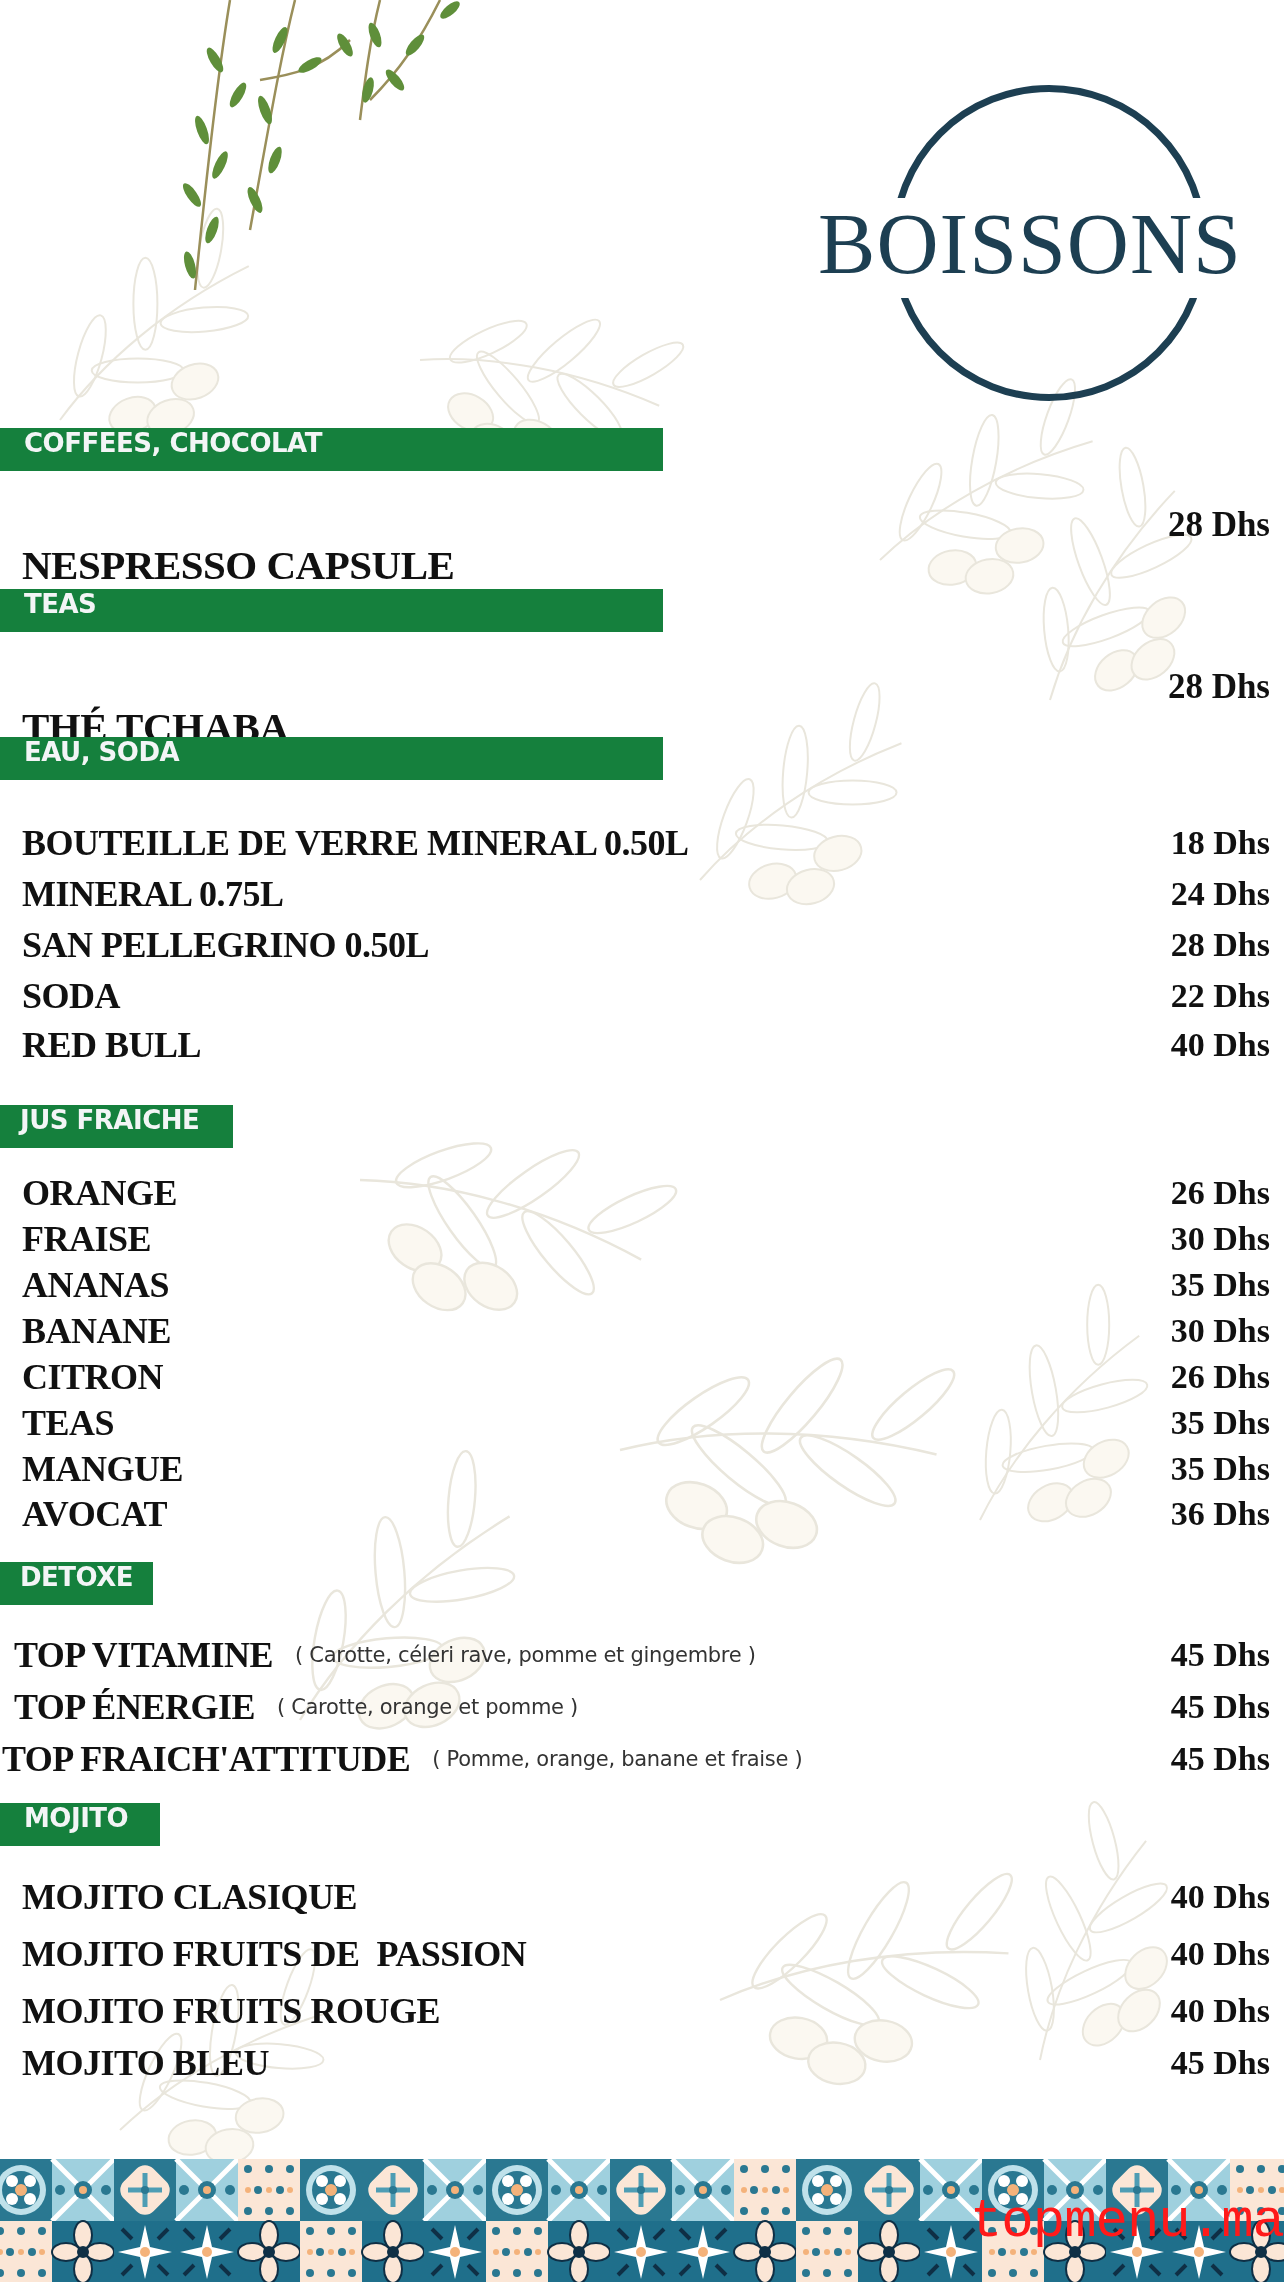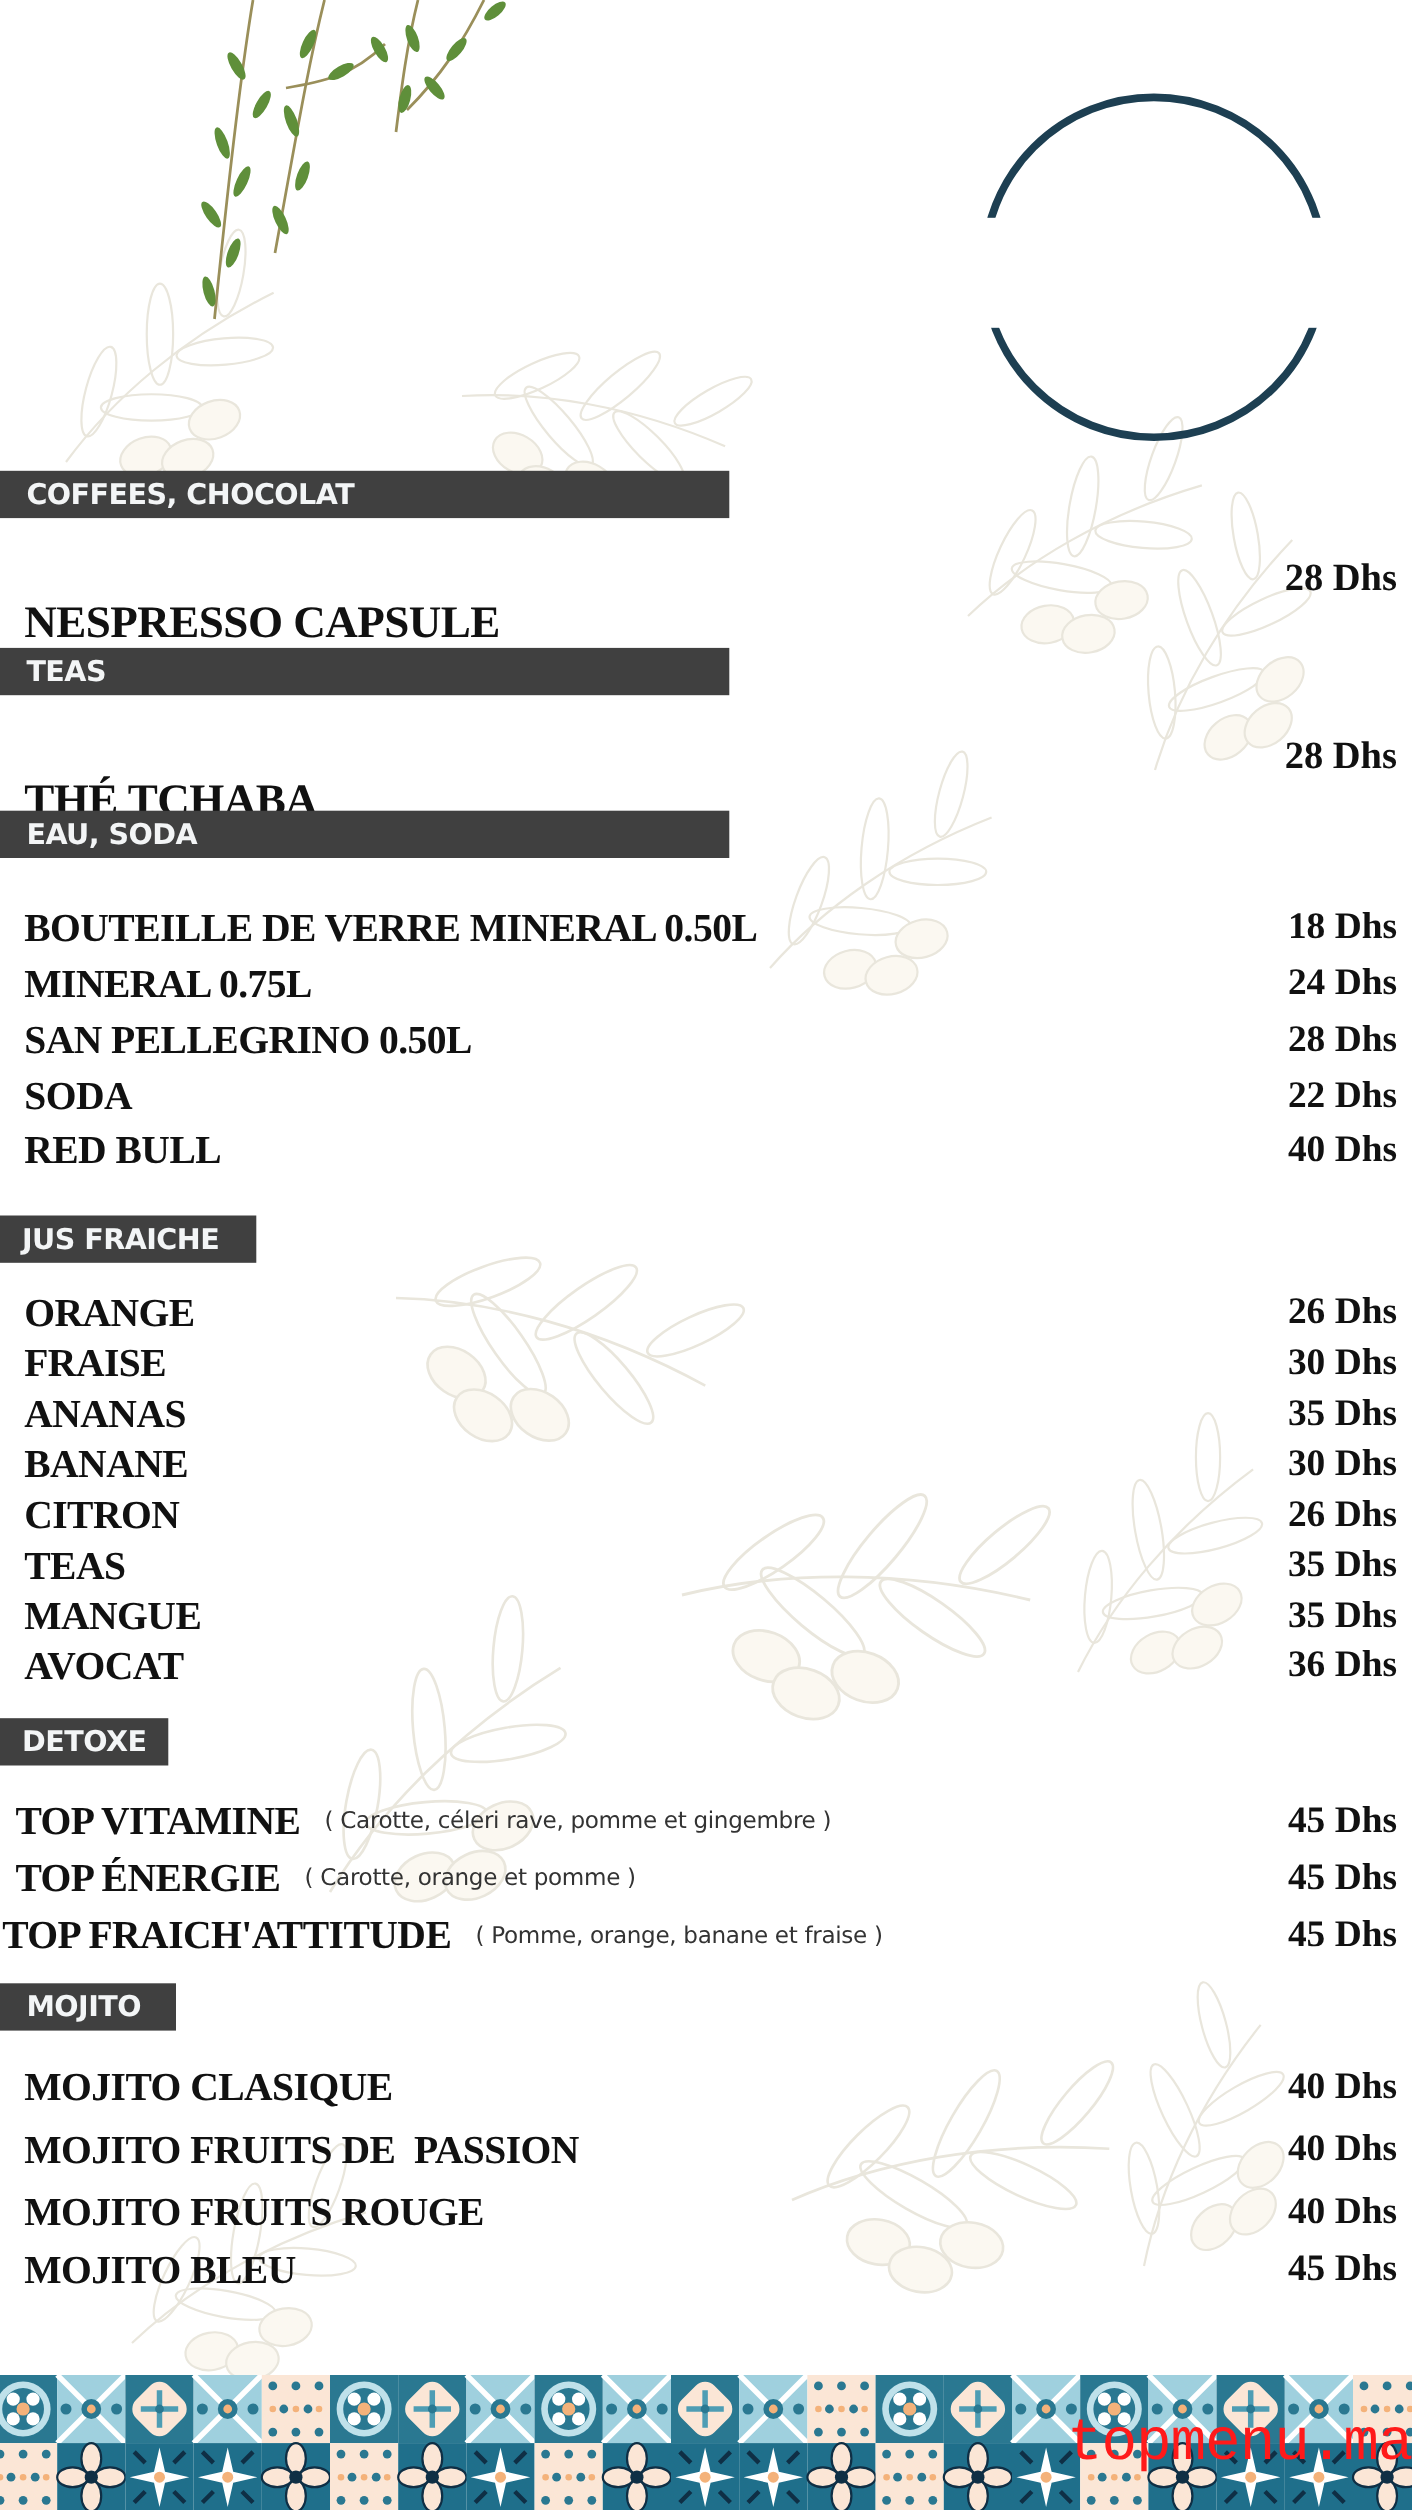--- a/index.html
+++ b/index.html
@@ -11,22 +11,22 @@
     .herb { position: absolute; left: 120px; top: 0; width: 460px; height: 310px; z-index: 1; }
 
     .title-emblem { position: absolute; left: 770px; top: 78px; width: 514px; height: 335px; z-index: 2; }
     .title-circle { position: absolute; left: 121px; top: 7px; width: 316px; height: 316px;
       border: 7px solid #1d3f52; border-radius: 50%; }
     .title-mask { position: absolute; left: 0; top: 120px; width: 514px; height: 100px; background: #fff; }
     .title-text { position: absolute; left: 6px; top: 116px; width: 508px; text-align: center;
       font-family: "Liberation Serif", serif; font-size: 86px; line-height: 100px; color: #1d3f52;
       letter-spacing: 1px; font-weight: 400; }
 
-    .section-bar { position: absolute; left: 0; height: 43px; background: #404040; z-index: 2;
-      display: flex; align-items: center; padding-left: 24px; }
+    .section-bar { position: absolute; left: 0; height: 43px; background: #15803d; z-index: 2;
+      display: flex; align-items: flex-start; padding-left: 24px; }
     .section-bar span { font-family: "DejaVu Sans", sans-serif; font-weight: 700; font-size: 26px;
       color: #f3f5f6; letter-spacing: -0.5px; }
 
     .row { position: absolute; left: 0; width: 1284px; z-index: 2; }
     .item-name { position: absolute; left: 22px; font-family: "Liberation Serif", serif;
       font-weight: 700; color: #111; white-space: nowrap; letter-spacing: -0.5px; }
     .item-price { position: absolute; right: 14px; font-family: "Liberation Serif", serif;
       font-weight: 700; color: #111; white-space: nowrap; }
     .item-desc { font-family: "DejaVu Sans", sans-serif; font-weight: 400; font-size: 21px;
       color: #333; margin-left: 22px; letter-spacing: -0.3px; vertical-align: middle; position: relative; top: -4px; }
@@ -97,20 +97,21 @@
     <ellipse cx="248" cy="90" rx="5" ry="13" transform="rotate(15 248 90)"></ellipse>
     <ellipse cx="295" cy="45" rx="5" ry="13" transform="rotate(40 295 45)"></ellipse>
     <ellipse cx="275" cy="80" rx="5" ry="13" transform="rotate(-40 275 80)"></ellipse>
     <ellipse cx="330" cy="10" rx="5" ry="12" transform="rotate(50 330 10)"></ellipse>
   </g>
 </svg>
 
 <div class="title-emblem">
   <div class="title-circle"></div>
   <div class="title-mask"></div>
+  <div class="title-text">BOISSONS</div>
 </div>
 
 <div class="section-bar" style="top:428px; width:663px;">
   <span>COFFEES, CHOCOLAT</span>
 </div>
 <div class="row lg" style="top:500px;">
   <span class="item-name">NESPRESSO CAPSULE</span>
   <span class="item-price">28 Dhs</span>
 </div>
 

